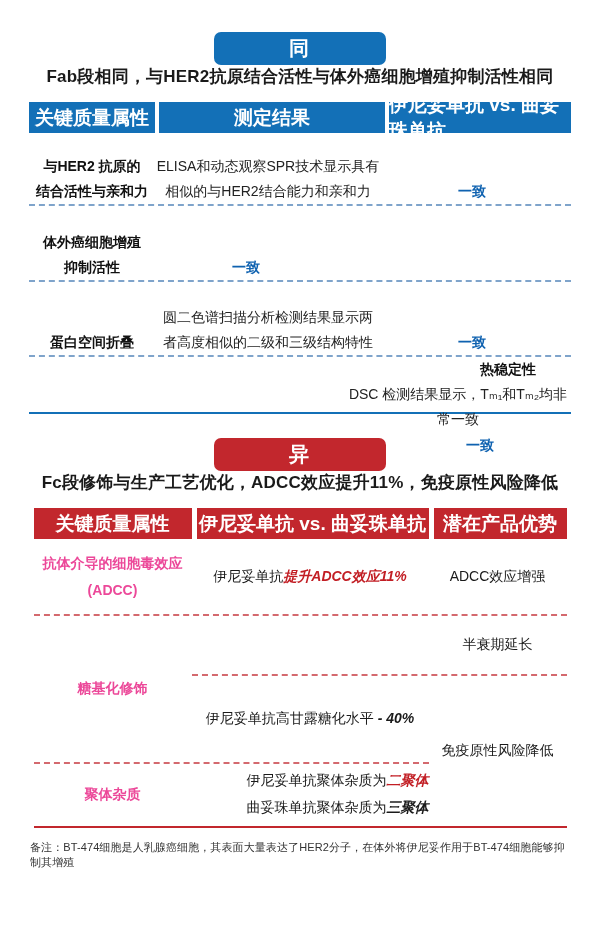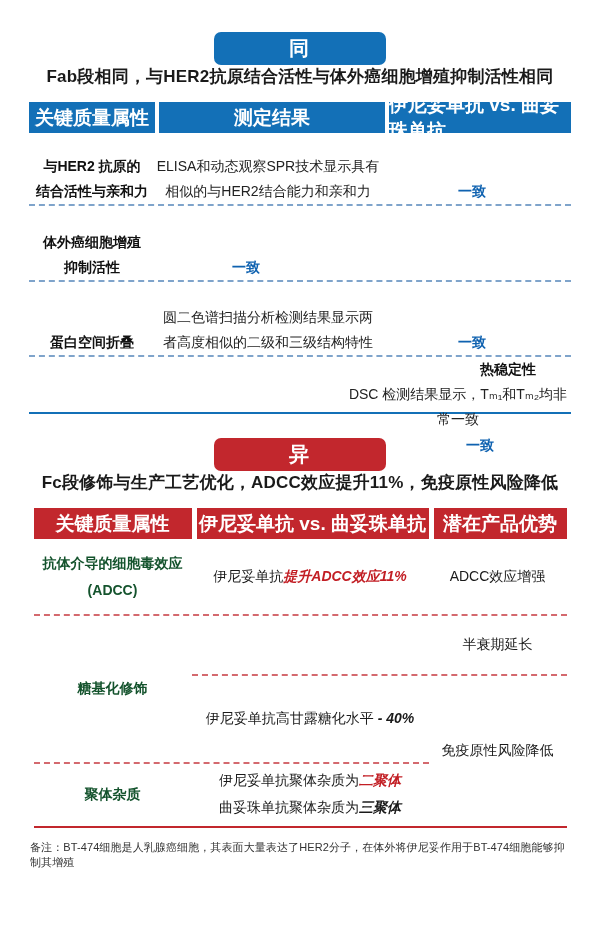--- a/index.html
+++ b/index.html
@@ -62,27 +62,27 @@
     position: relative; display: grid;
     grid-template-columns: 158px 237px 138px;
     grid-template-rows: 75px 60px 88px 64px;
   }
   .cell {
     display: flex; flex-direction: column;
     align-items: center; justify-content: center;
     text-align: center; font-size: 14px; line-height: 1.9;
     white-space: pre-line;
   }
-  .cell-attr { font-weight: bold; color: #14532d; }
+  .cell-attr { font-weight: bold; color: #ec4899; }
   .accent-red  { color: #C21E24; font-weight: bold; font-style: italic; }
   .accent-dark { color: #1a1a1a; font-weight: bold; font-style: italic; }
   .c-attr1 { grid-area: 1/1/2/2; } .c-vs1 { grid-area: 1/2/2/3; text-align: center; } .c-adv1 { grid-area: 1/3/2/4; }
   .c-attr2 { grid-area: 2/1/4/2; } .c-vs2 { grid-area: 2/2/3/3; } .c-adv2 { grid-area: 2/3/3/4; }
   .c-vs3   { grid-area: 3/2/4/3; } .c-adv3 { grid-area: 3/3/5/4; }
-  .c-attr4 { grid-area: 4/1/5/2; } .c-vs4  { grid-area: 4/2/5/3; }
+  .c-attr4 { grid-area: 4/1/5/2; } .c-vs4  { grid-area: 4/2/5/3; align-items: flex-end; }
   .sep-red { position: absolute; border-top: 2px dashed #D4696E; height: 0; }
   .sep-red-1 { top: 75px; left: 0; right: 0; }
   .sep-red-2 { top: 135px; left: 158px; right: 0; }
   .sep-red-3 { top: 223px; left: 0; width: 395px; }
   .bottom-red { border-top: 2px solid #C2272D; height: 0; }
 
   .footnote {
     width: 540px; margin: 12px auto 4px;
     font-size: 11px; color: #333; letter-spacing: 0.1px;
   }

